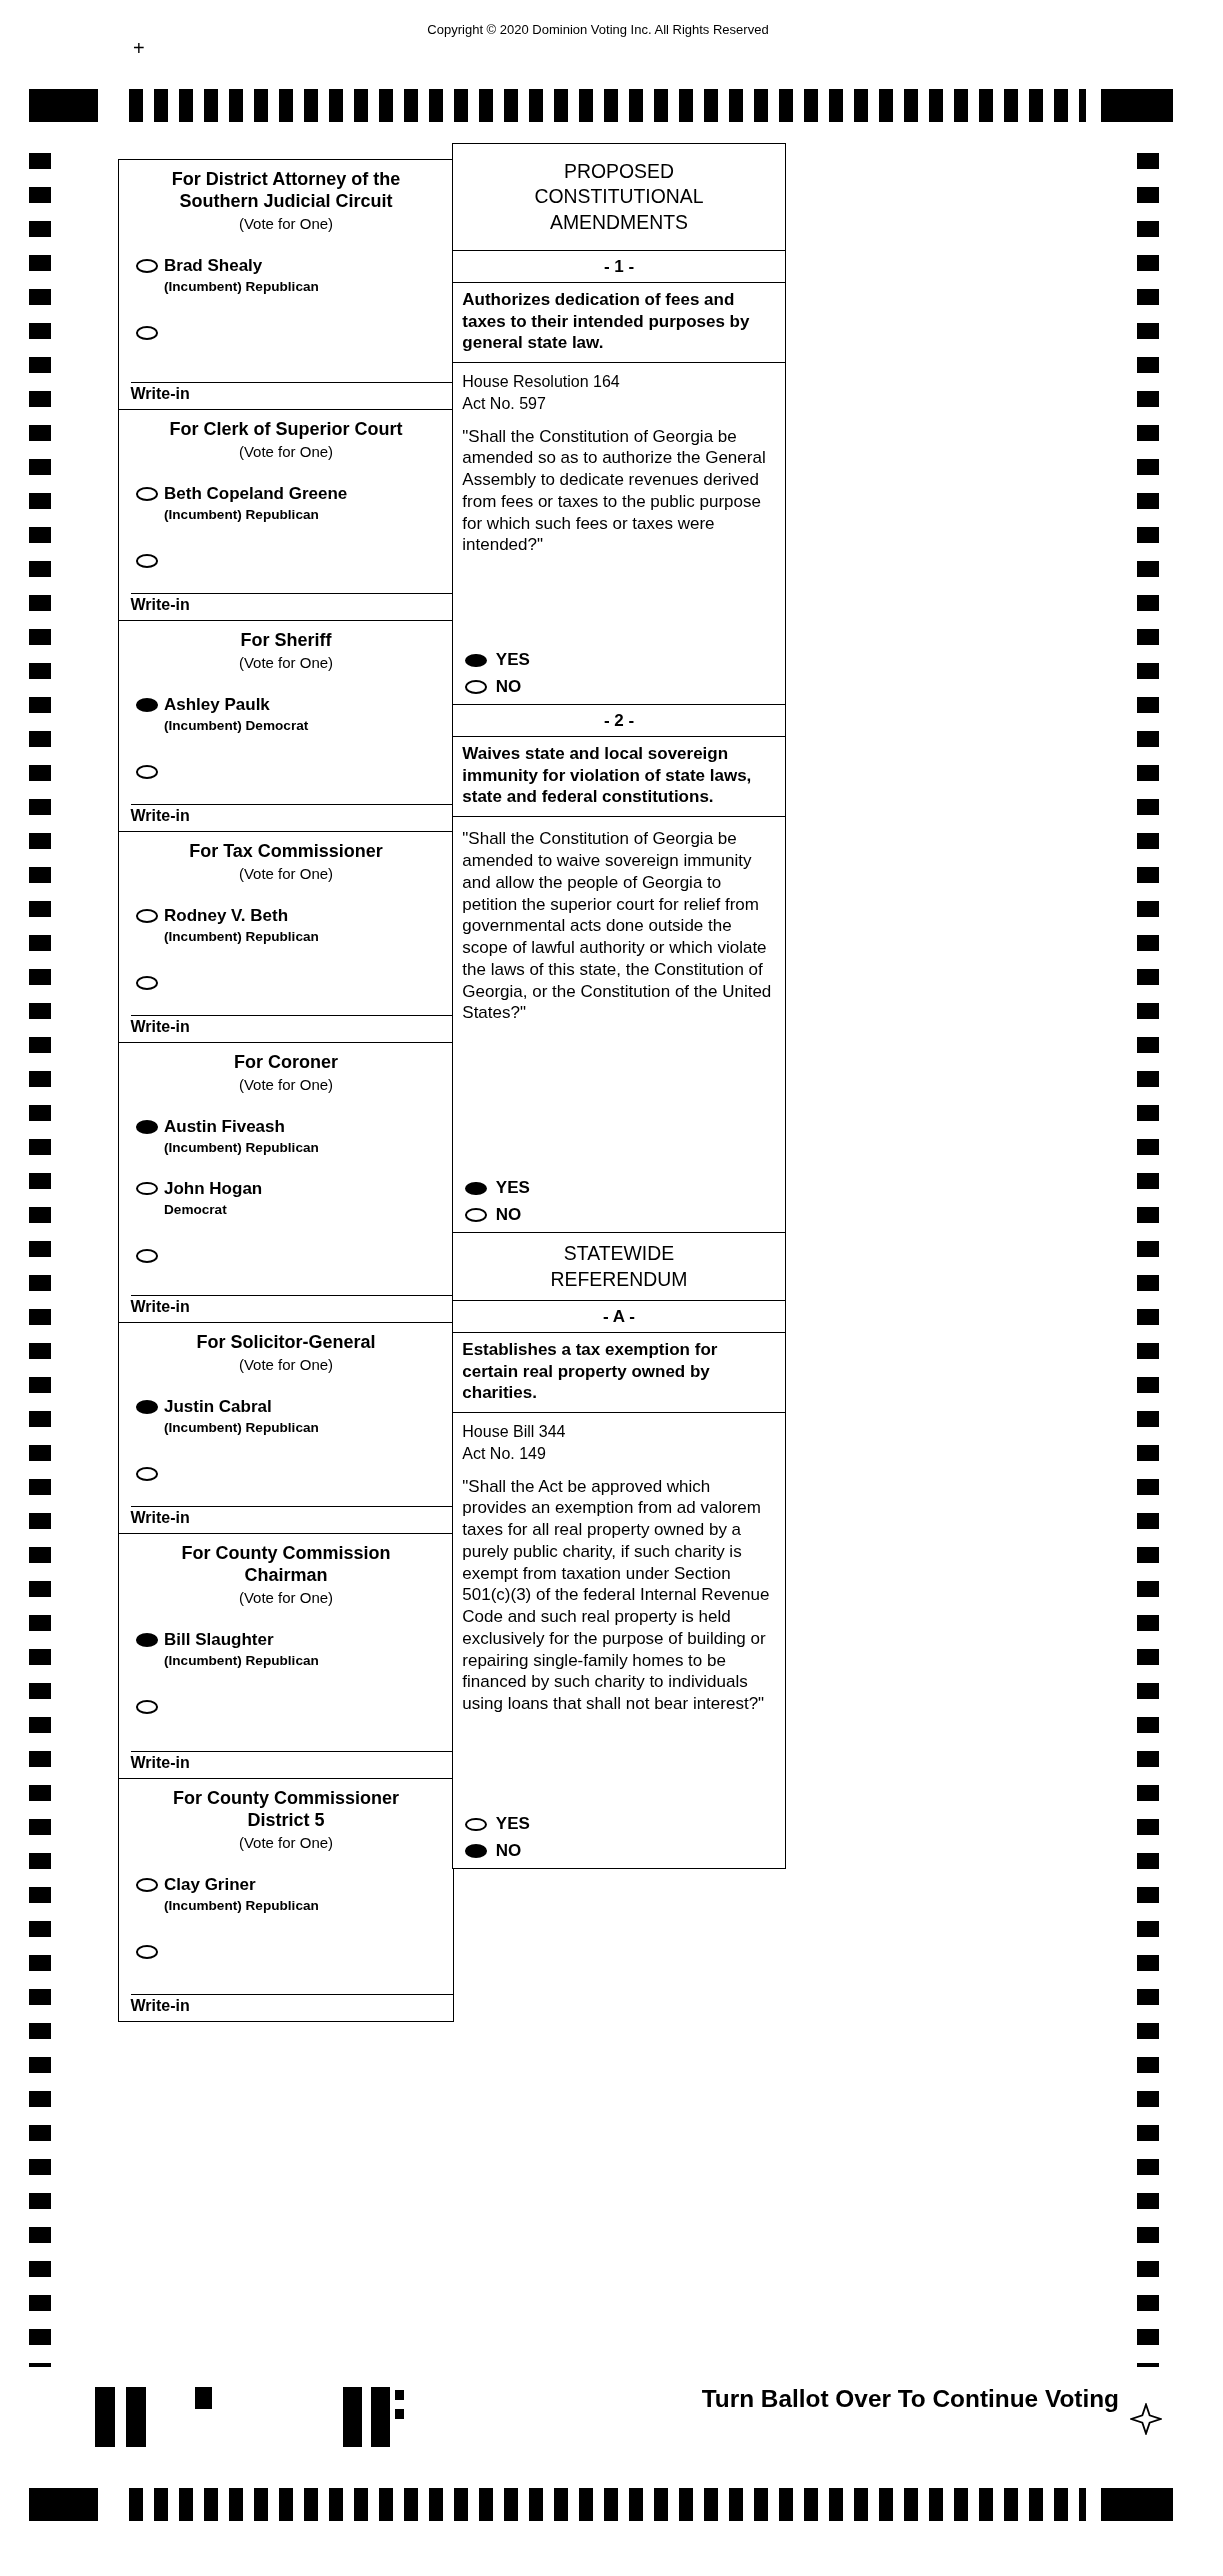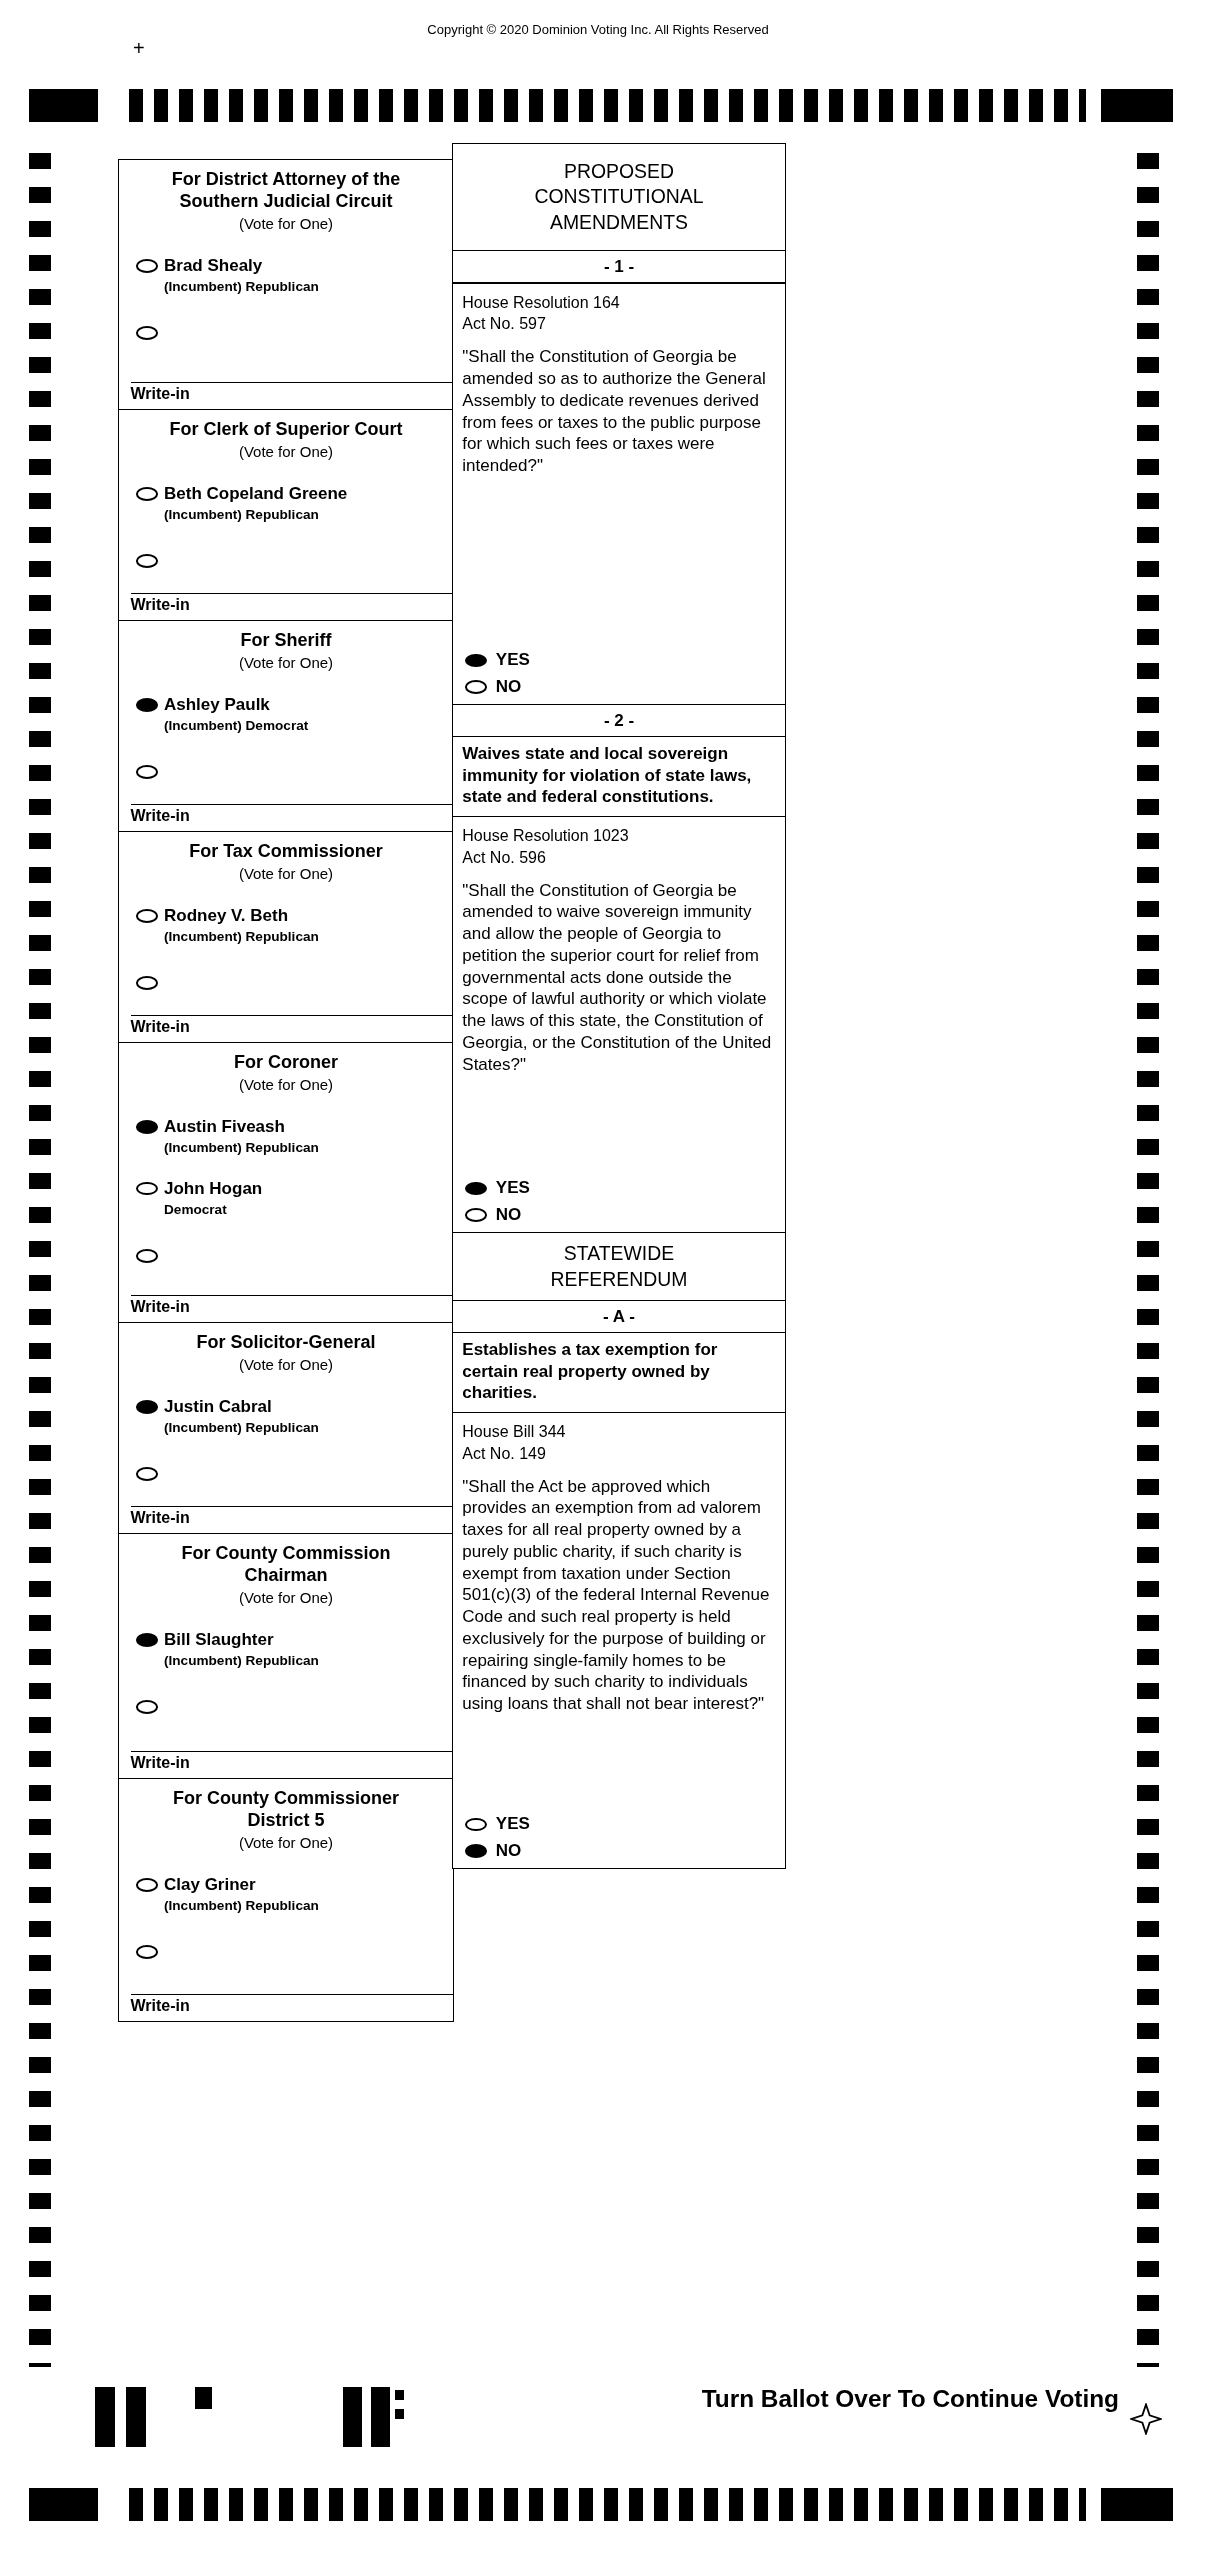--- a/index.html
+++ b/index.html
@@ -235,20 +235,21 @@
 
   <div class="measures">
 
     <section class="m-section m-header" style="height:106px">PROPOSED
 CONSTITUTIONAL
 AMENDMENTS</section>
 
     <section class="m-section measure" style="height:454px">
       <div class="m-num">- 1 -</div>
       <div class="m-rule"></div>
+      <div class="m-summary">Authorizes dedication of fees and taxes to their intended purposes by general state law.</div>
       <div class="m-rule"></div>
       <div class="m-ref">
         <div>House Resolution 164</div>
         <div>Act No. 597</div>
       </div>
       <div class="m-question">"Shall the Constitution of Georgia be amended so as to authorize the General Assembly to dedicate revenues derived from fees or taxes to the public purpose for which such fees or taxes were intended?"</div>
       <div class="m-choices">
         <div class="m-choice">
           <span class="oval filled"></span>
           <span class="choice-label">YES</span>
@@ -258,24 +259,20 @@
           <span class="choice-label">NO</span>
         </div>
       </div>
     </section>
 
     <section class="m-section measure" style="height:528px">
       <div class="m-num">- 2 -</div>
       <div class="m-rule"></div>
       <div class="m-summary">Waives state and local sovereign immunity for violation of state laws, state and federal constitutions.</div>
       <div class="m-rule"></div>
-      <div class="m-ref">
-        <div>House Resolution 1023</div>
-        <div>Act No. 596</div>
-      </div>
       <div class="m-question">"Shall the Constitution of Georgia be amended to waive sovereign immunity and allow the people of Georgia to petition the superior court for relief from governmental acts done outside the scope of lawful authority or which violate the laws of this state, the Constitution of Georgia, or the Constitution of the United States?"</div>
       <div class="m-choices">
         <div class="m-choice">
           <span class="oval filled"></span>
           <span class="choice-label">YES</span>
         </div>
         <div class="m-choice">
           <span class="oval"></span>
           <span class="choice-label">NO</span>
         </div>

